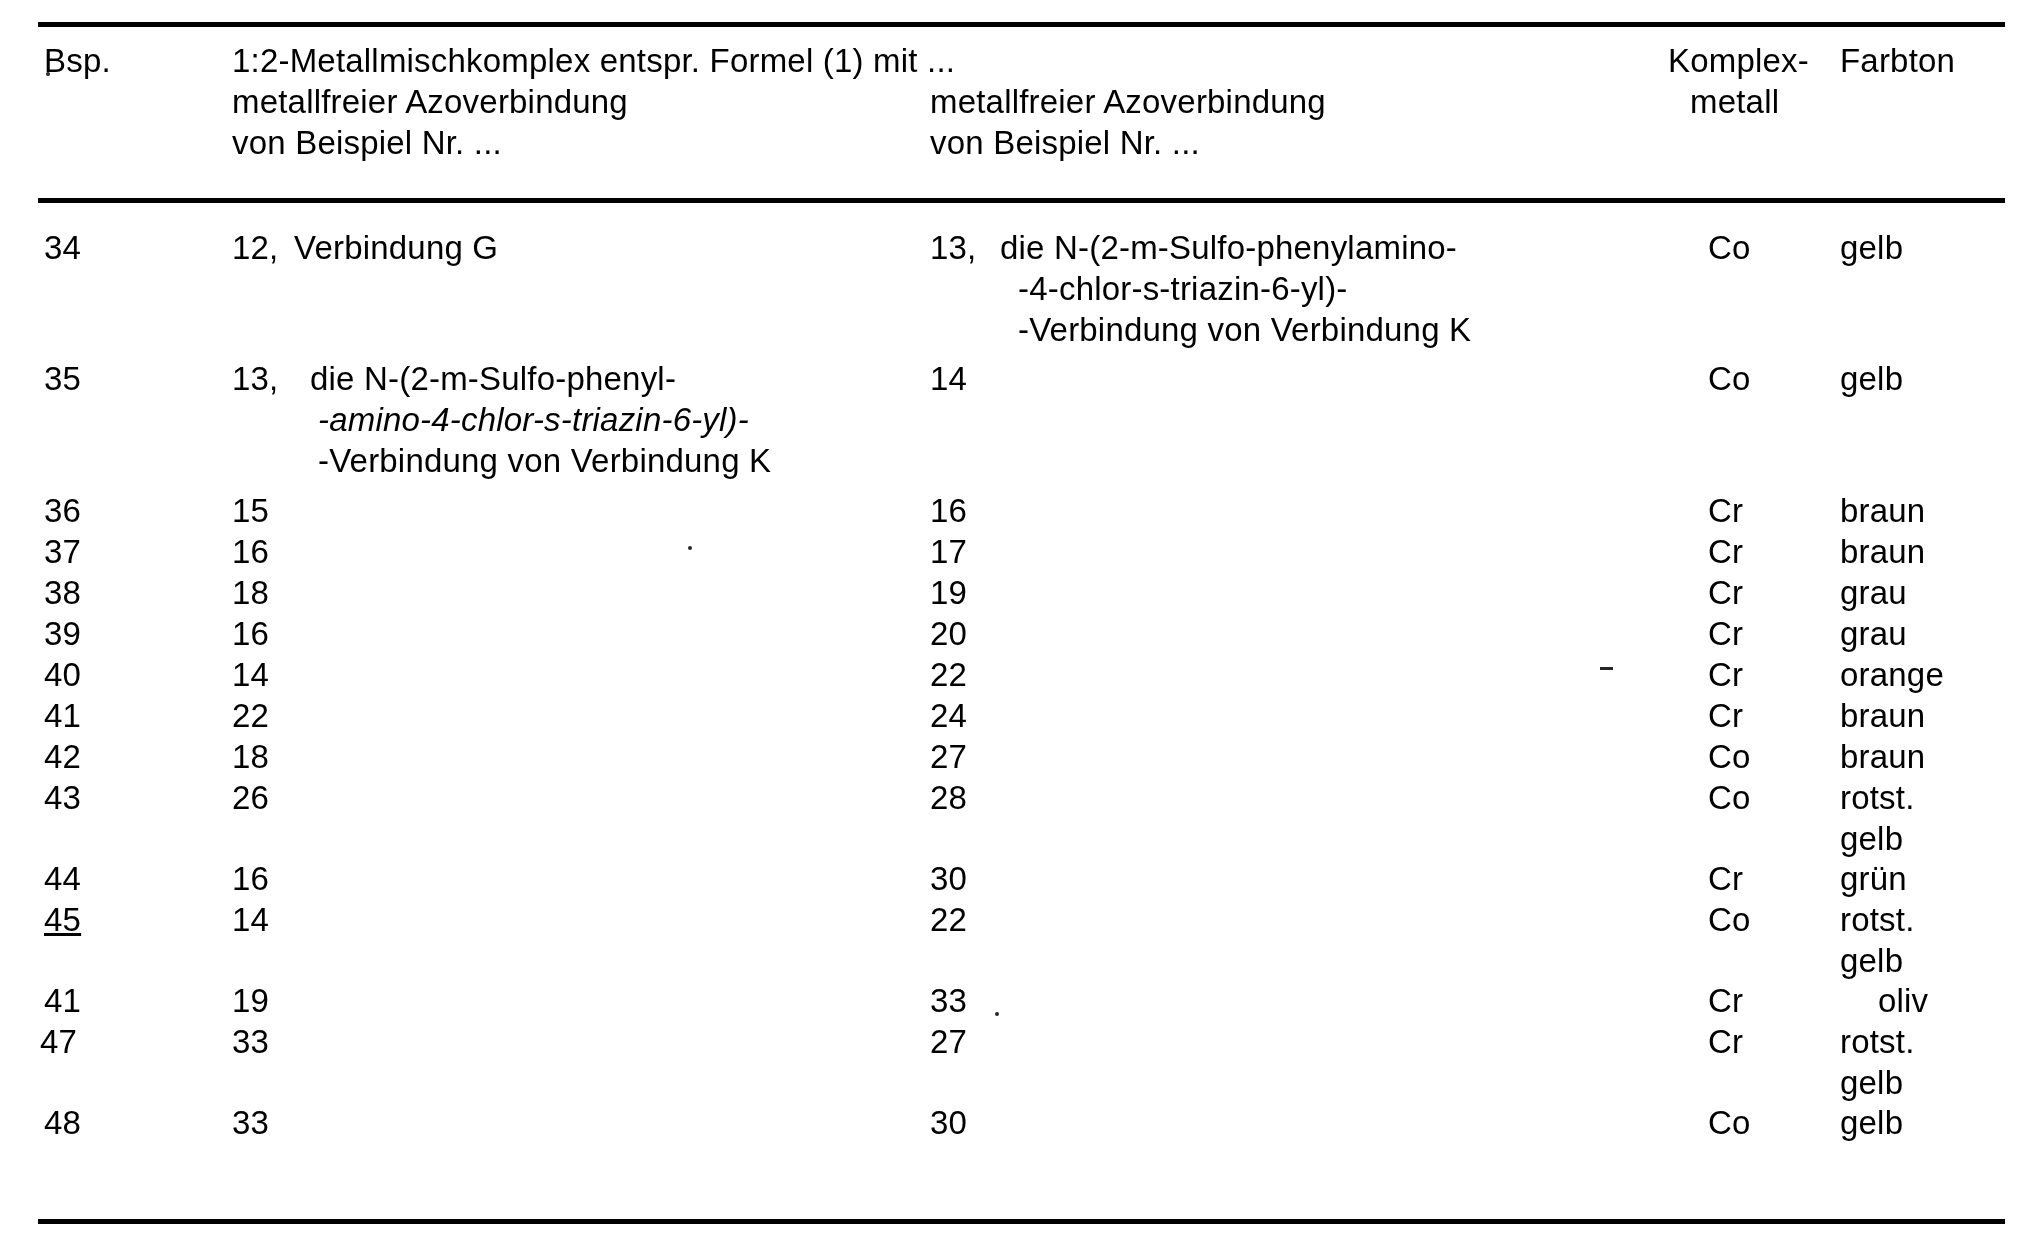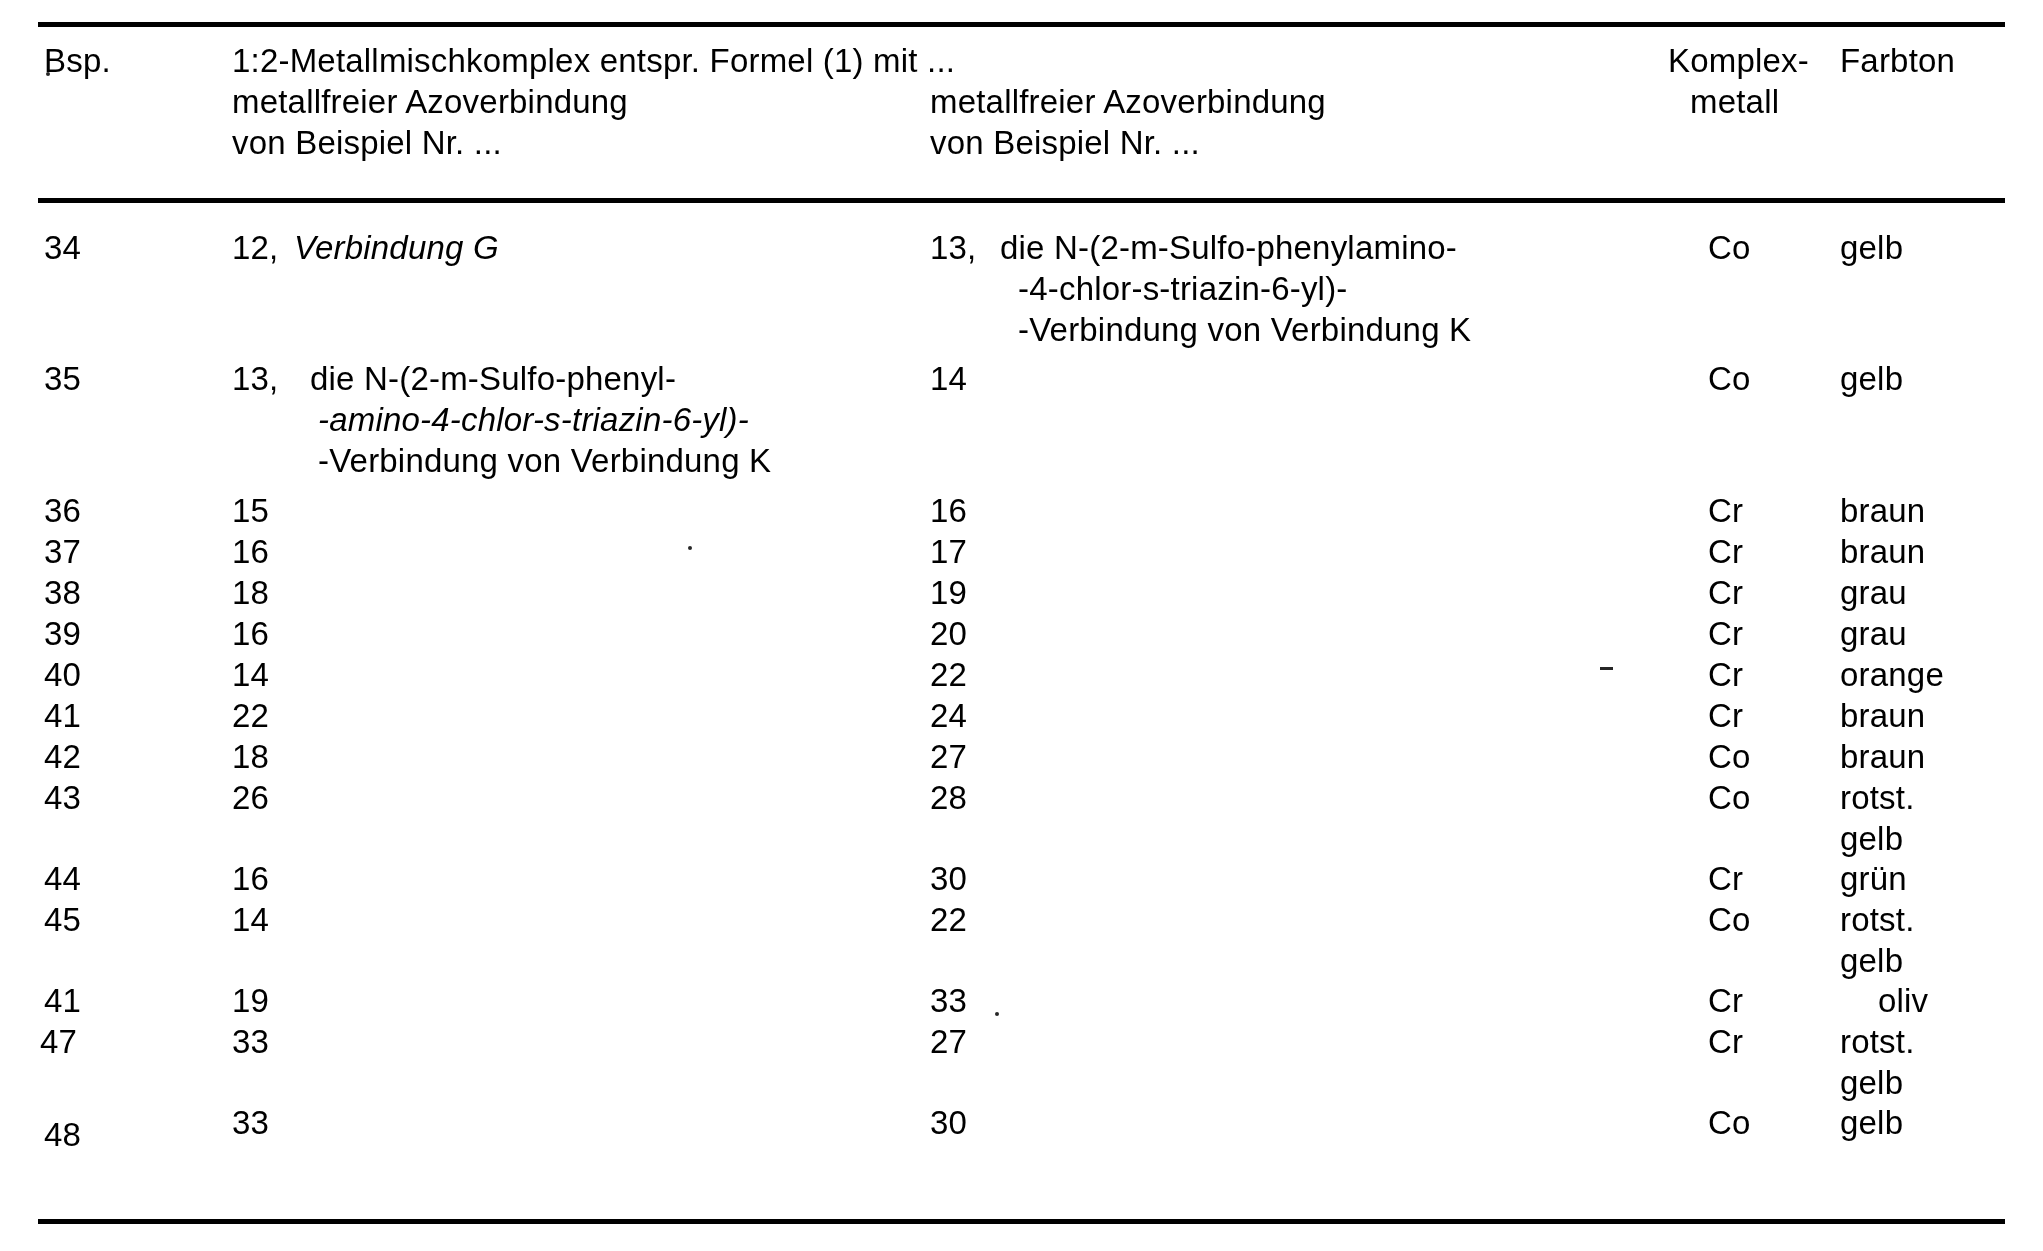--- a/index.html
+++ b/index.html
@@ -87,21 +87,21 @@
   <div class="cell hdr" id="hdr-col1-l3">von Beispiel Nr. ...</div>
   <div class="cell hdr" id="hdr-col2-l2">metallfreier Azoverbindung</div>
   <div class="cell hdr" id="hdr-col2-l3">von Beispiel Nr. ...</div>
   <div class="cell hdr" id="hdr-metal-l1">Komplex-</div>
   <div class="cell hdr" id="hdr-metal-l2">metall</div>
   <div class="cell hdr" id="hdr-farbton">Farbton</div>
 
   <div id="body-layer">
       <div class="cell" style="left: 44px; top: 227px;">34</div>
       <div class="cell" style="left: 232px; top: 227px;">12,</div>
-      <div class="cell" style="left: 294px; top: 227px; font-style: italic;">Verbindung G</div>
+      <div class="cell" style="left: 294px; top: 227px;">Verbindung G</div>
       <div class="cell" style="left: 930px; top: 227px;">13,</div>
       <div class="cell" style="left: 1000px; top: 227px;">die N-(2-m-Sulfo-phenylamino-</div>
       <div class="cell" style="left: 1018px; top: 268px;">-4-chlor-s-triazin-6-yl)-</div>
       <div class="cell" style="left: 1018px; top: 309px;">-Verbindung von Verbindung K</div>
       <div class="cell" style="left: 1708px; top: 227px;">Co</div>
       <div class="cell" style="left: 1840px; top: 227px;">gelb</div>
       <div class="cell" style="left: 44px; top: 358px;">35</div>
       <div class="cell" style="left: 232px; top: 358px;">13,</div>
       <div class="cell" style="left: 300px; top: 358px; margin-left: 10px;">die N-(2-m-Sulfo-phenyl-</div>
       <div class="cell" style="left: 318px; top: 399px; font-style: italic;">-amino-4-chlor-s-triazin-6-yl)-</div>
@@ -148,37 +148,37 @@
       <div class="cell" style="left: 232px; top: 777px;">26</div>
       <div class="cell" style="left: 930px; top: 777px;">28</div>
       <div class="cell" style="left: 1708px; top: 777px;">Co</div>
       <div class="cell" style="left: 1840px; top: 777px;">rotst.</div>
       <div class="cell" style="left: 1840px; top: 818px;">gelb</div>
       <div class="cell" style="left: 44px; top: 858px;">44</div>
       <div class="cell" style="left: 232px; top: 858px;">16</div>
       <div class="cell" style="left: 930px; top: 858px;">30</div>
       <div class="cell" style="left: 1708px; top: 858px;">Cr</div>
       <div class="cell" style="left: 1840px; top: 858px;">grün</div>
-      <div class="cell" style="left: 44px; top: 899px;">45</div>
+      <div class="cell" style="left: 44px; top: 899px; text-decoration: underline;">45</div>
       <div class="cell" style="left: 232px; top: 899px;">14</div>
       <div class="cell" style="left: 930px; top: 899px;">22</div>
       <div class="cell" style="left: 1708px; top: 899px;">Co</div>
       <div class="cell" style="left: 1840px; top: 899px;">rotst.</div>
       <div class="cell" style="left: 1840px; top: 940px;">gelb</div>
       <div class="cell" style="left: 44px; top: 980px;">41</div>
       <div class="cell" style="left: 232px; top: 980px;">19</div>
       <div class="cell" style="left: 930px; top: 980px;">33</div>
       <div class="cell" style="left: 1708px; top: 980px;">Cr</div>
       <div class="cell" style="left: 1840px; top: 980px; margin-left: 38px;">oliv</div>
       <div class="cell" style="left: 40px; top: 1021px;">47</div>
       <div class="cell" style="left: 232px; top: 1021px;">33</div>
       <div class="cell" style="left: 930px; top: 1021px;">27</div>
       <div class="cell" style="left: 1708px; top: 1021px;">Cr</div>
       <div class="cell" style="left: 1840px; top: 1021px;">rotst.</div>
       <div class="cell" style="left: 1840px; top: 1062px;">gelb</div>
-      <div class="cell" style="left: 44px; top: 1102px; margin-top: 12px;">48</div>
+      <div class="cell" style="left: 44px; top: 1102px;">48</div>
       <div class="cell" style="left: 232px; top: 1102px;">33</div>
       <div class="cell" style="left: 930px; top: 1102px;">30</div>
       <div class="cell" style="left: 1708px; top: 1102px;">Co</div>
       <div class="cell" style="left: 1840px; top: 1102px;">gelb</div>
     </div>
 
 </div>
 
 </body></html>

